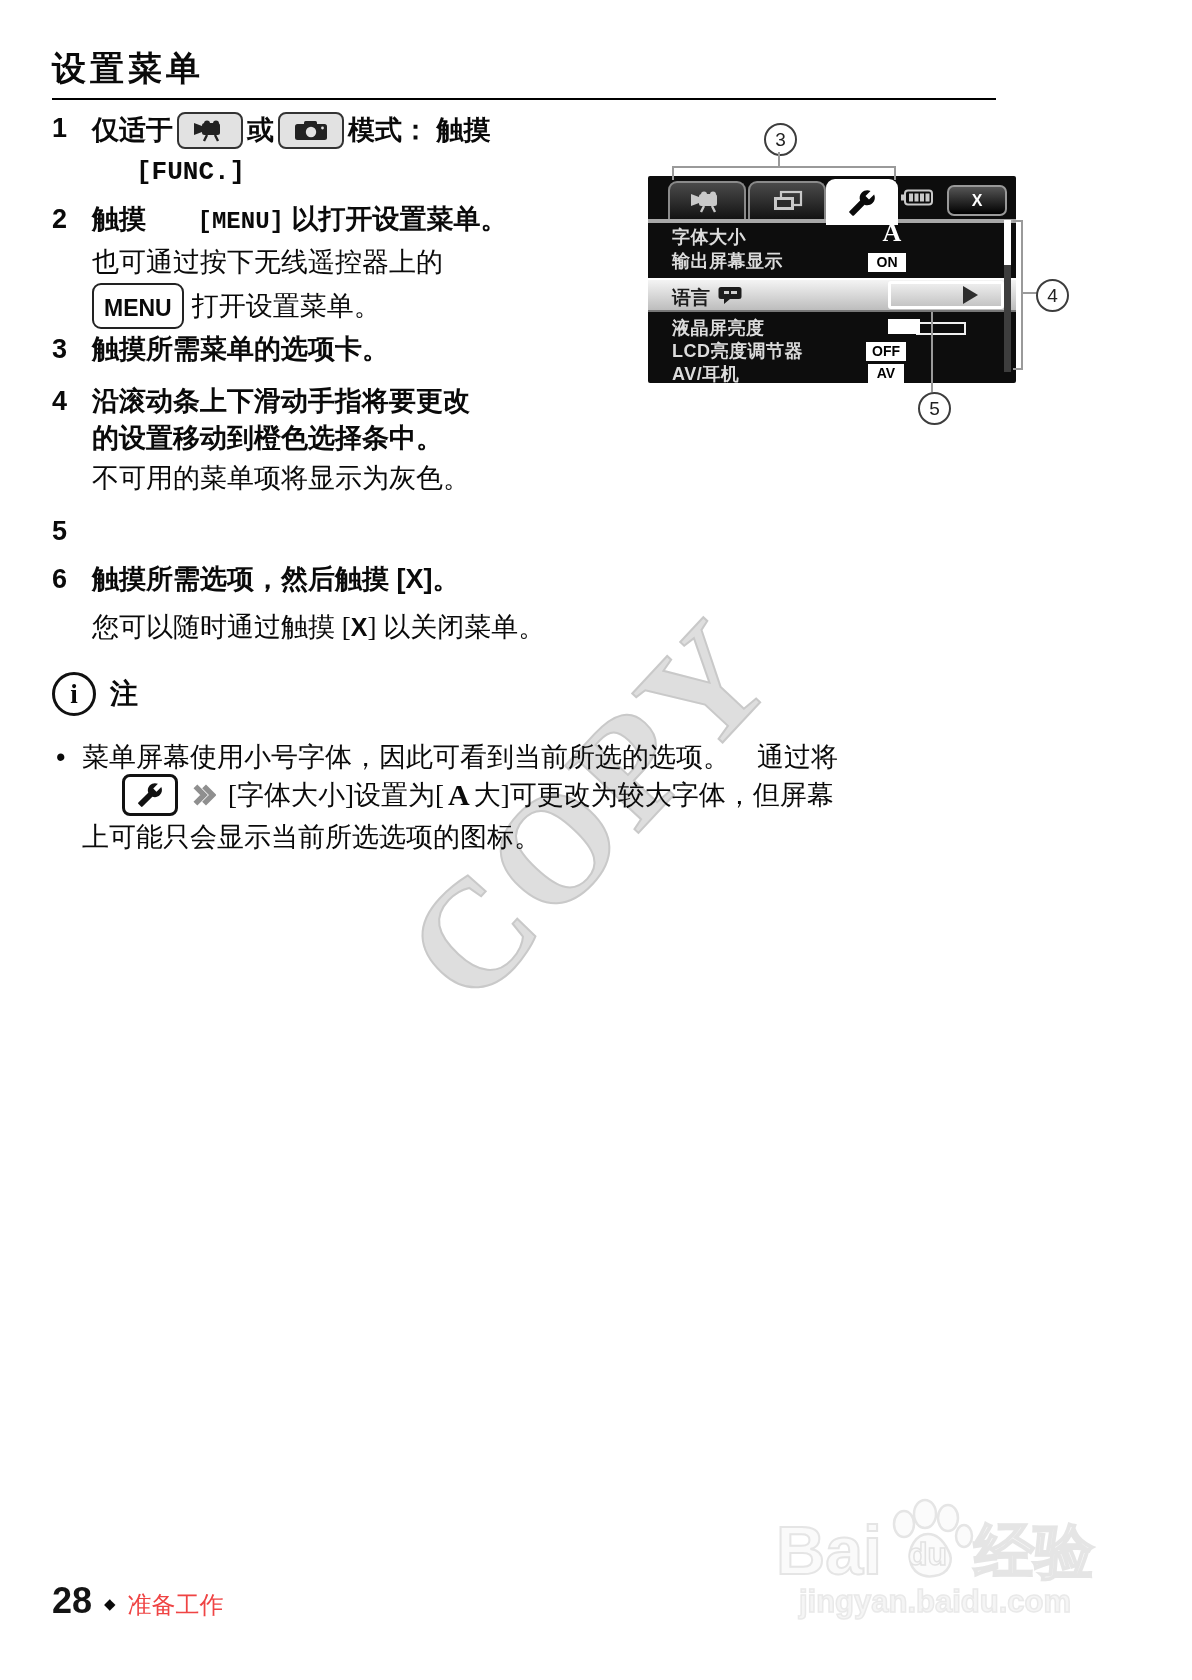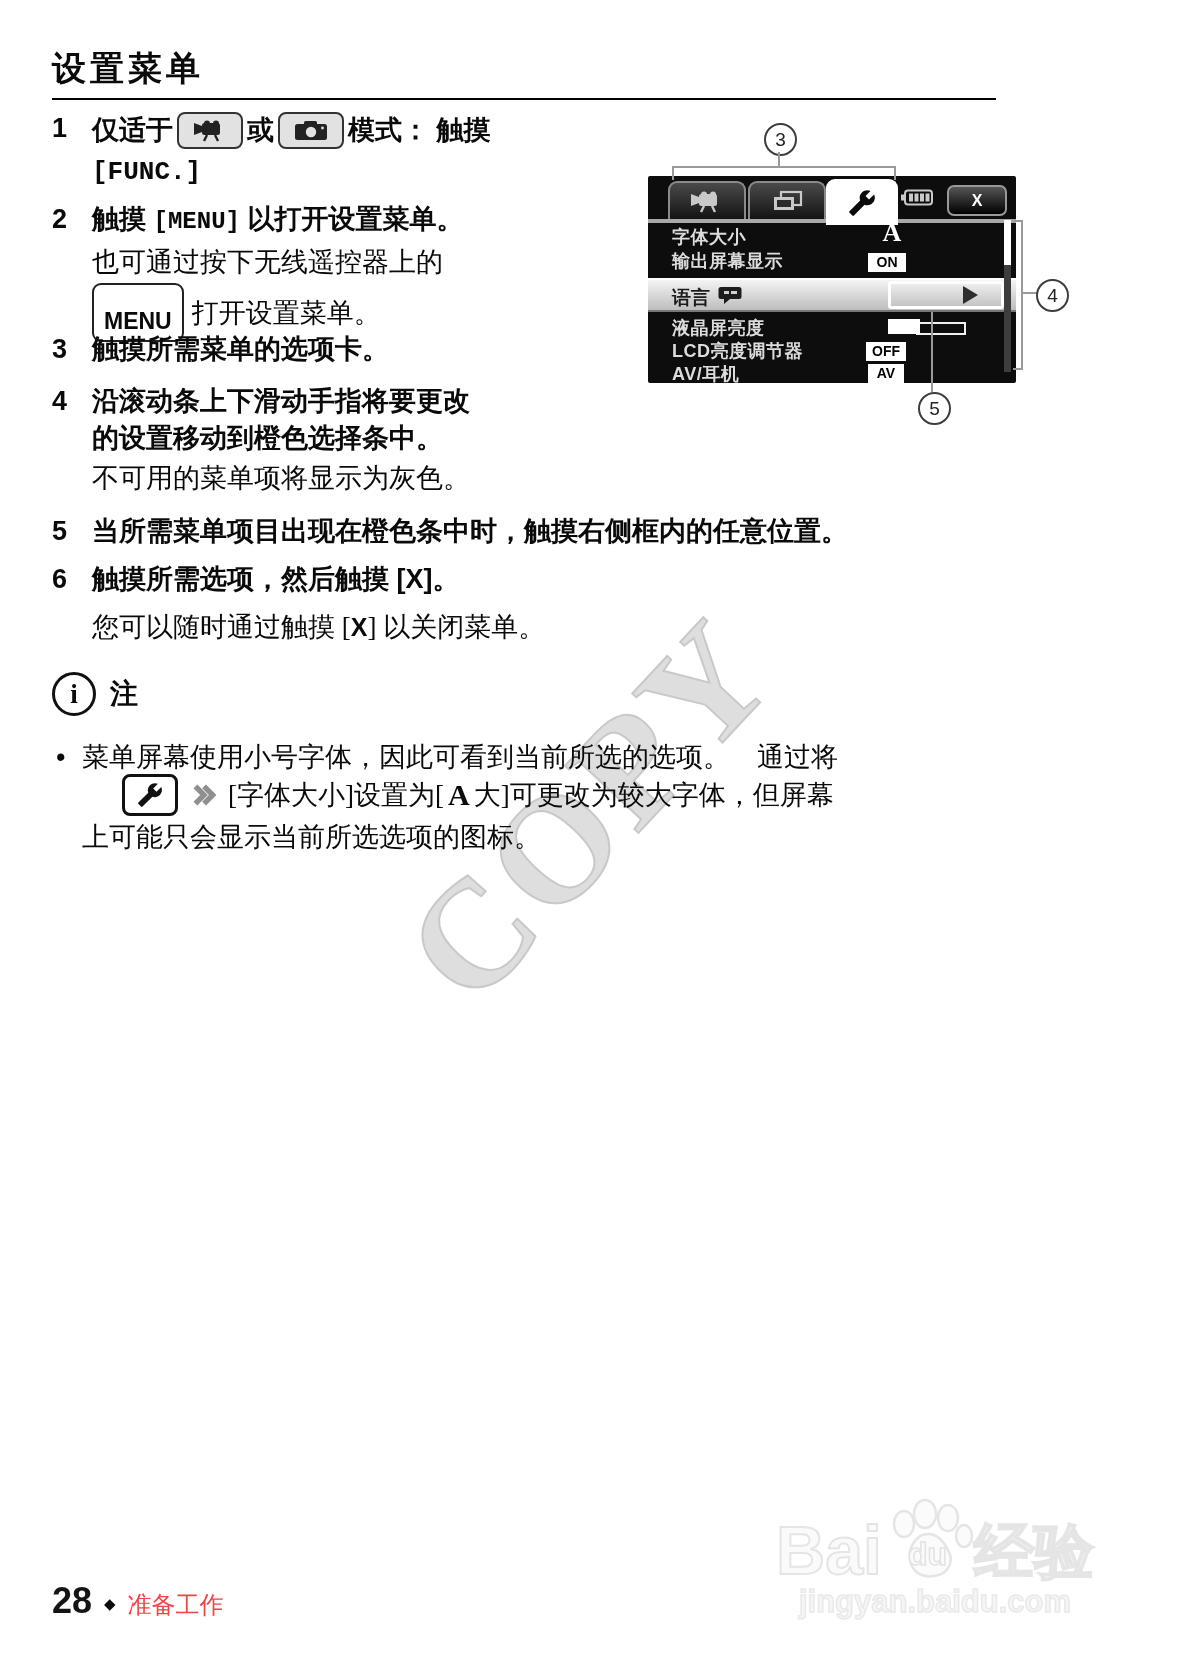--- a/index.html
+++ b/index.html
@@ -7,29 +7,29 @@
         font-family:"Liberation Sans",sans-serif;color:#0a0a0a;}
   .abs{position:absolute;}
 
   
   .title{font-size:34px;font-weight:bold;letter-spacing:4px;}
   .rule{background:#000;height:2px;}
   .step{display:flex;align-items:flex-start;font-size:27px;font-weight:bold;line-height:33px;}
   .step .num{width:40px;flex:0 0 40px;font-weight:600;}
   .boldline{font-size:27px;font-weight:bold;line-height:33px;}
   .serifline{font-family:"Liberation Serif","DejaVu Serif",serif;font-size:27px;line-height:34px;font-weight:normal;}
-  .mono{font-family:"Liberation Mono",monospace;font-weight:bold;}
+  .mono{font-family:"Liberation Mono",monospace;font-weight:bold;margin-left:44px;}
   .xglyph{font-weight:900;transform:scaleY(1.05);display:inline-block;}
 
   
   .modebtn{display:inline-flex;align-items:center;justify-content:center;width:62px;height:33px;
            background:#e2e2e2;border:2px solid #333;border-radius:8px;margin:0 4px;vertical-align:-6px;}
 
   
-  .menubtn{display:inline-block;border:2.5px solid #222;border-radius:9px;padding:19px 10px 2px 10px;
+  .menubtn{display:inline-block;border:2.5px solid #222;border-radius:9px;padding:6px 10px 2px 10px;
            font-size:23px;font-weight:600;font-family:"Liberation Sans",sans-serif;margin-right:8px;}
 
   
   .noteicon{width:38px;height:38px;border:3.5px solid #111;border-radius:50%;display:flex;
             align-items:center;justify-content:center;font-family:"Liberation Serif",serif;
             font-weight:bold;font-size:27px;}
   .wrenchbox{display:inline-flex;align-items:center;justify-content:center;width:50px;height:36px;
              border:3px solid #111;border-radius:8px;background:#fff;}
 
   
@@ -144,21 +144,20 @@
 
   <div class="abs step" style="left:52px;top:385px;">
     <span class="num">4</span>
     <span>沿滚动条上下滑动手指将要更改</span>
   </div>
   <div class="abs boldline" style="left:92px;top:422px;">的设置移动到橙色选择条中。</div>
   <div class="abs serifline" style="left:92px;top:461px;">不可用的菜单项将显示为灰色。</div>
 
   <div class="abs step" style="left:52px;top:515px;width:1060px;">
     <span class="num">5</span>
-    <span>当所需菜单项目出现在橙色条中时，触摸右侧框内的任意位置。</span>
   </div>
 
   <div class="abs step" style="left:52px;top:563px;width:1060px;">
     <span class="num">6</span>
     <span>
       <span>触摸所需选项，然后触摸 [</span><span class="xglyph">X</span><span>]。</span>
     </span>
   </div>
   <div class="abs serifline" style="left:92px;top:610px;">
     <span>您可以随时通过触摸 [</span><span class="xglyph" style="font-family:'Liberation Sans',sans-serif;font-size:25px;">X</span><span>] 以关闭菜单。</span>

